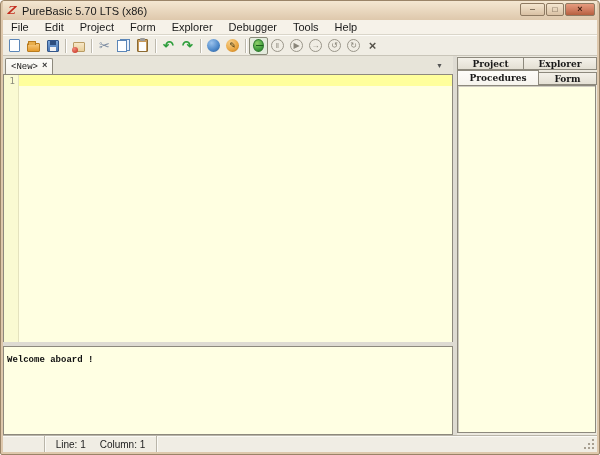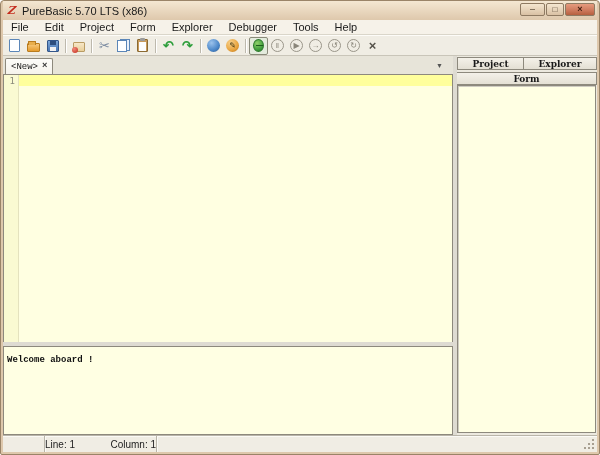--- a/index.html
+++ b/index.html
@@ -139,21 +139,21 @@
     border:1px solid #8D897D; box-shadow:inset 1px 1px 0 #CFCCC2; }
 
   
   .statusbar{
     flex:0 0 17px; background:var(--statusbar_bg);
     border-top:1px solid #B9B5A9; box-shadow:inset 0 1px 0 #FBFAF6;
     display:flex; align-items:stretch; font-size:10px; color:#222;
   }
   .seg{ border-right:1px solid #B9B5A9; box-shadow:1px 0 0 #FBFAF6; }
   .seg1{ flex:0 0 42px; }
-  .seg2{ flex:0 0 112px; display:flex; align-items:center; justify-content:space-between; gap:14px; }
+  .seg2{ flex:0 0 112px; display:flex; align-items:center; justify-content:center; gap:14px; }
   .seg3{ flex:1 1 auto; border-right:none; box-shadow:none; position:relative; }
   .grip{ position:absolute; right:0; bottom:0; width:14px; height:14px; }
   .grip::before{
     content:""; position:absolute; right:3px; bottom:3px; width:2px; height:2px; background:#A79F90;
     box-shadow:-4px 0 0 #A79F90, -8px 0 0 #A79F90, 0 -4px 0 #A79F90, -4px -4px 0 #A79F90, 0 -8px 0 #A79F90;
   }
 </style>
 </head>
 <body>
 
@@ -280,20 +280,23 @@
     <div class="right-col">
       <div class="rp-row rp-row1">
         <div class="rtab">
             <span>Project</span>
           </div>
         <div class="rtab">
             <span>Explorer</span>
           </div>
       </div>
       <div class="rp-row rp-row2">
+        <div class="rtab active">
+            <span>Procedures</span>
+          </div>
         <div class="rtab inactive">
             <span>Form</span>
           </div>
       </div>
       <div class="rp-list"></div>
     </div>
 
   </div>
 
   <div class="statusbar">

